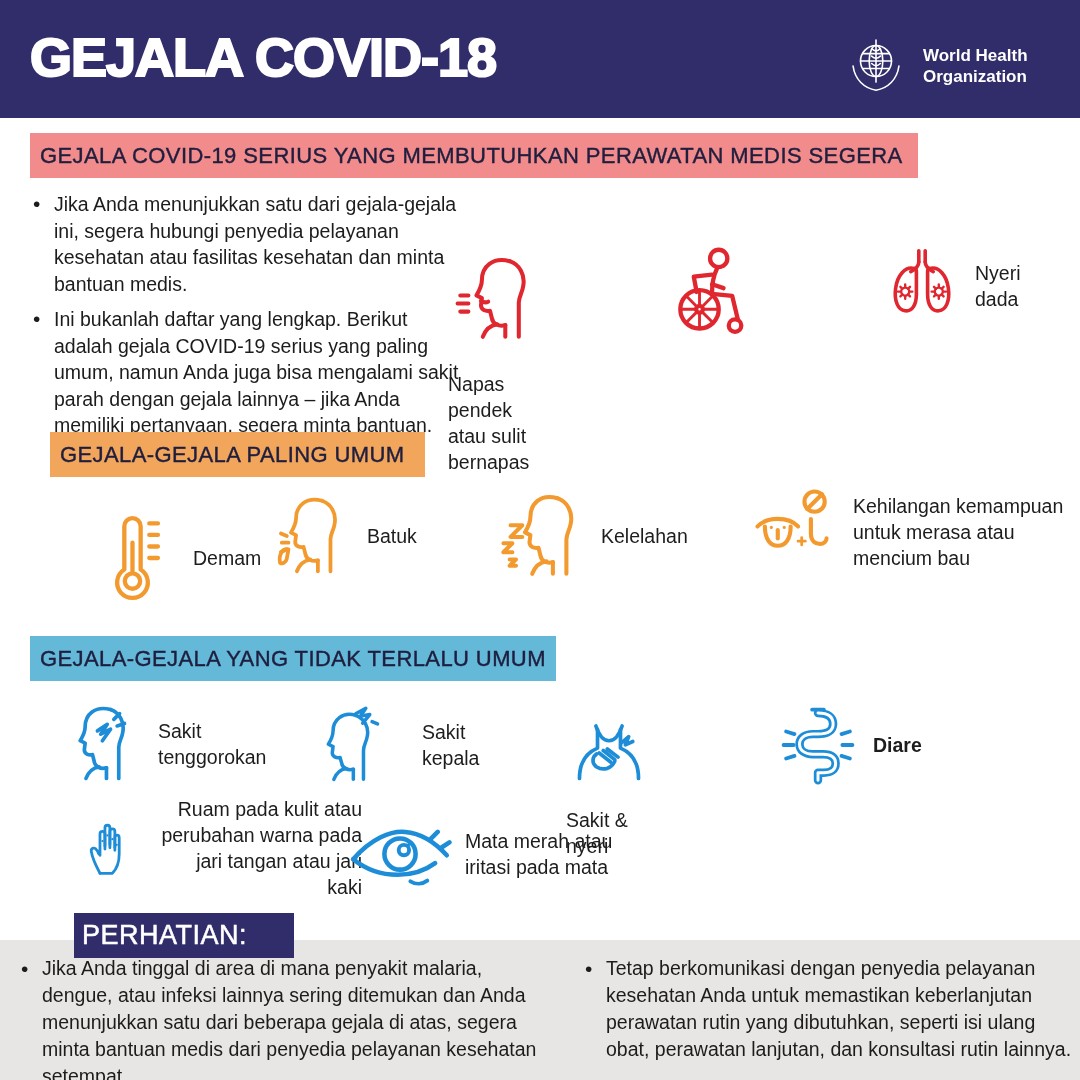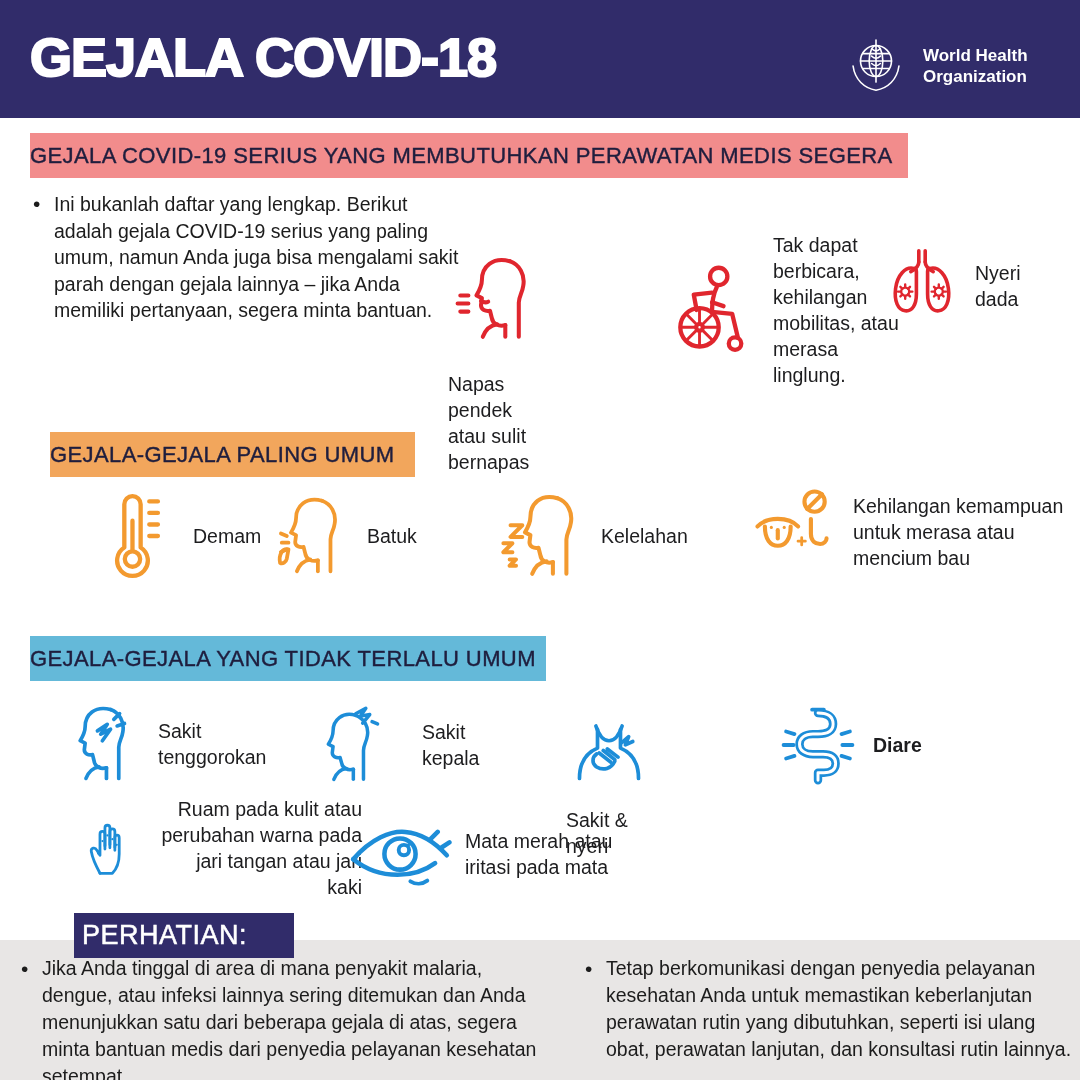--- a/index.html
+++ b/index.html
@@ -6,21 +6,21 @@
   body{width:1080px;height:1080px;position:relative;overflow:hidden;background:#ffffff;
        font-family:"Liberation Sans","DejaVu Sans",sans-serif;color:#1d1d1f;}
   .abs{position:absolute;}
   
   .header{left:0;top:0;width:1080px;height:118px;background:#312c6a;}
   .page-title{left:30px;top:26px;font-size:54px;font-weight:700;color:#ffffff;
               letter-spacing:-1px;-webkit-text-stroke:2.2px #ffffff;}
   .logo-wrap{left:845px;top:33px;width:215px;height:66px;display:flex;align-items:center;gap:16px;}
   .logo-text{color:#ffffff;font-size:17px;font-weight:700;line-height:21px;}
   
-  .banner{height:45px;display:flex;align-items:center;padding-left:0;
+  .banner{height:45px;display:flex;align-items:center;padding-left:10px;
           font-size:22px;letter-spacing:.4px;color:#1f1e3e;-webkit-text-stroke:.4px #1f1e3e;}
   .banner-pink{left:30px;top:133px;width:878px;background:#f28c8c;}
   .banner-orange{left:30px;top:432px;width:365px;background:#f2a65c;margin-left:20px;}
   .banner-blue{left:30px;top:636px;width:516px;background:#64b9d9;}
   .banner-attn{left:74px;top:913px;width:212px;background:#312c6a;color:#ffffff;
                -webkit-text-stroke:.5px #ffffff;font-size:27px;padding-left:8px;letter-spacing:.5px;}
   
   ul.blist{list-style:none;margin:0;padding:0;font-size:19.5px;line-height:26.5px;color:#1c1c1c;}
   ul.blist li{position:relative;padding-left:24px;margin-bottom:9px;}
   ul.blist li::before{content:"\2022";position:absolute;left:3px;top:0;font-size:21px;}
@@ -56,20 +56,21 @@
   </svg>
   <div class="logo-text">
     <div>World Health</div>
     <div>Organization</div>
   </div>
 </div>
 
 <div class="abs banner banner-pink">GEJALA COVID-19 SERIUS YANG MEMBUTUHKAN PERAWATAN MEDIS SEGERA</div>
 
 <ul class="abs blist serious-bullets">
+  <li>Jika Anda menunjukkan satu dari gejala-gejala ini, segera hubungi penyedia pelayanan kesehatan atau fasilitas kesehatan dan minta bantuan medis.</li>
   <li>Ini bukanlah daftar yang lengkap. Berikut adalah gejala COVID-19 serius yang paling umum, namun Anda juga bisa mengalami sakit parah dengan gejala lainnya – jika Anda memiliki pertanyaan, segera minta bantuan.</li>
 </ul>
 
 <div class="abs item red" style="left:448px;top:240px;flex-direction:column;">
   <svg class="sym" width="90" height="118" viewBox="0 0 100 100">
     <path d="M62 8 C43 3 31 14 31 29 C31 36 28 41 25 46 L31 49 L30 57 C30 62 35 64 40 63 L42 71 C43 78 50 81 57 79"></path>
     <path d="M62 8 C73 12 79 23 77 35 C76 43 72 47 72 54 L72 92"></path>
     <path d="M57 79 L57 92"></path>
     <path d="M32 92 C35 84 41 79 48 78"></path>
     <path d="M30 52 C33 54 36 54 38 53"></path>
@@ -82,40 +83,39 @@
   <svg class="sym" width="96" height="120" viewBox="0 0 100 100">
     <circle cx="37" cy="68" r="20"></circle>
     <circle cx="37" cy="68" r="3.5"></circle>
     <path class="thin" d="M37 50 L37 63 M37 73 L37 86 M19 68 H32 M42 68 H55 M24 55 L33 64 M50 55 L41 64 M24 81 L33 72 M50 81 L41 72"></path>
     <circle cx="74" cy="85" r="6.5"></circle>
     <circle cx="57" cy="15" r="9"></circle>
     <path d="M55 26 C51 34 50 42 50 52 L71 54 L77 79"></path>
     <path d="M50 32 L31 34 L34 50"></path>
     <path d="M50 42 L62 46"></path>
   </svg>
-  <div class="lbl" style="width:126px;">Tak dapat berbicara, kehilangan mobilitas, atau merasa linglung.</div>
 </div>
 
 <div class="abs item red" style="left:882px;top:236px;">
   <svg class="sym" width="80" height="100" viewBox="0 0 100 100">
     <path d="M46 6 V20 M54 6 V20"></path>
     <path d="M46 20 C46 26 42 29 36 32 M54 20 C54 26 58 29 64 32"></path>
     <path d="M40 28 C29 25 19 37 17 53 C15 69 20 80 29 81 C38 82 43 73 43 60 L43 32 C43 29 42 28 40 28 Z"></path>
     <path d="M60 28 C71 25 81 37 83 53 C85 69 80 80 71 81 C62 82 57 73 57 60 L57 32 C57 29 58 28 60 28 Z"></path>
     <circle class="thin" cx="29" cy="57" r="5"></circle>
     <path class="thin" d="M29 48 V51 M29 63 V66 M20 57 H23 M35 57 H38 M23 51 l2.5 2.5 M35 63 l-2.5 -2.5 M23 63 l2.5 -2.5 M35 51 l-2.5 2.5"></path>
     <circle class="thin" cx="71" cy="57" r="5"></circle>
     <path class="thin" d="M71 48 V51 M71 63 V66 M62 57 H65 M77 57 H80 M65 51 l2.5 2.5 M77 63 l-2.5 -2.5 M65 63 l2.5 -2.5 M77 51 l-2.5 2.5"></path>
   </svg>
   <div class="lbl" style="width:85px;">Nyeri dada</div>
 </div>
 
 <div class="abs banner banner-orange">GEJALA-GEJALA PALING UMUM</div>
 
-<div class="abs item org" style="left:84px;top:487px;">
+<div class="abs item org" style="left:84px;top:509px;">
   <svg class="sym" width="96" height="98" viewBox="0 0 100 100">
     <path d="M42 17 a8.5 8.5 0 0 1 17 0 V62 a16 16 0 1 1 -17 0 Z"></path>
     <path d="M50.5 34 V64"></path>
     <circle cx="50.5" cy="74" r="8"></circle>
     <path d="M68 14 h9 M68 26 h9 M68 38 h9 M68 50 h9"></path>
   </svg>
   <div class="lbl">Demam</div>
 </div>
 
 <div class="abs item org" style="left:270px;top:484px;">

